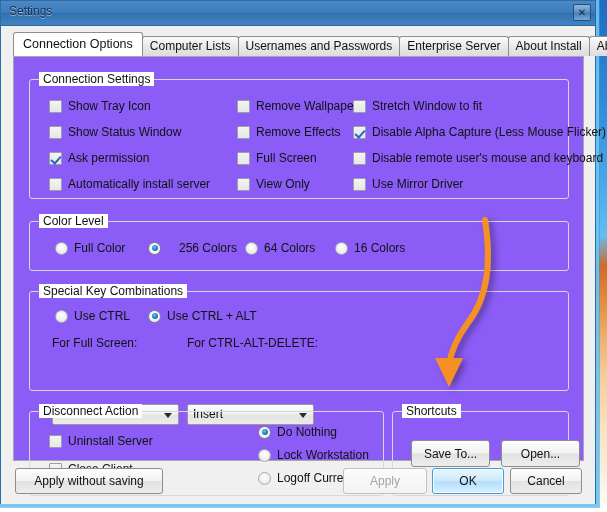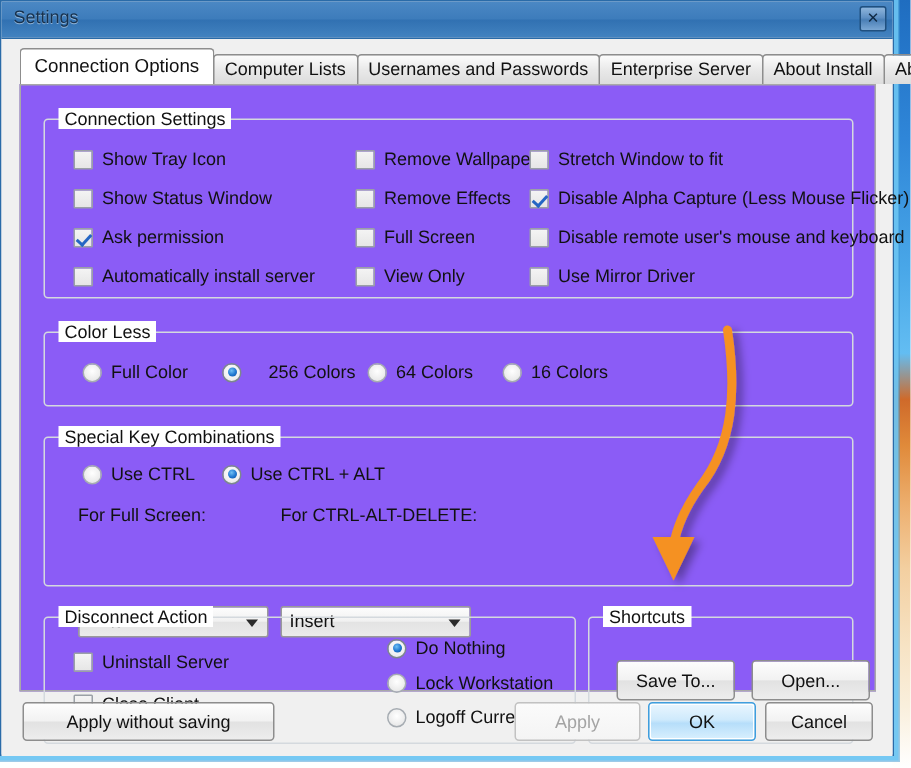--- a/index.html
+++ b/index.html
@@ -311,21 +311,21 @@
           <span class="cb"></span>
           <span>Disable remote user's mouse and keyboard</span>
         </div>
         <div class="opt" style="left:323px; top:97px;">
           <span class="cb"></span>
           <span>Use Mirror Driver</span>
         </div>
       </div>
 
       <div class="group" style="left:15px; top:164px; right:14px; height:50px;">
-        <div class="group-title">Color Less</div>
+        <div class="group-title">Color Level</div>
 
         <div class="opt" style="left:25px; top:19px;">
           <span class="rb"></span>
           <span>Full Color</span>
         </div>
         <div class="opt" style="left:118px; top:19px;gap:12px;">
           <span class="rb checked"></span>
           <span>256 Colors</span>
         </div>
         <div class="opt" style="left:215px; top:19px;">
@@ -390,21 +390,21 @@
       </div>
 
       <div class="group" style="left:378px; top:354px; right:14px; height:85px;">
         <div class="group-title">Shortcuts</div>
 
         <div class="btn" style="left:18px; top:28px; width:79px; height:27px;">Save To...</div>
         <div class="btn" style="left:108px; top:28px; width:79px; height:27px;">Open...</div>
       </div>
     </div>
 
-    <div class="btn" style="left:14px; top:442px; width:168px; height:26px;">Apply without saving</div>
+    <div class="btn" style="left:14px; top:442px; width:148px; height:26px;">Apply without saving</div>
     <div class="btn disabled" style="left:342px; top:442px; width:84px; height:26px;">Apply</div>
     <div class="btn default" style="left:431px; top:442px; width:72px; height:26px;">OK</div>
     <div class="btn" style="left:509px; top:442px; width:72px; height:26px;">Cancel</div>
 
   </div>
 </div>
 
 <svg id="annotation-arrow" viewBox="0 0 120 185" xmlns="http://www.w3.org/2000/svg">
   <defs>
     <filter id="arrowShadow" x="-40%" y="-20%" width="200%" height="160%">

